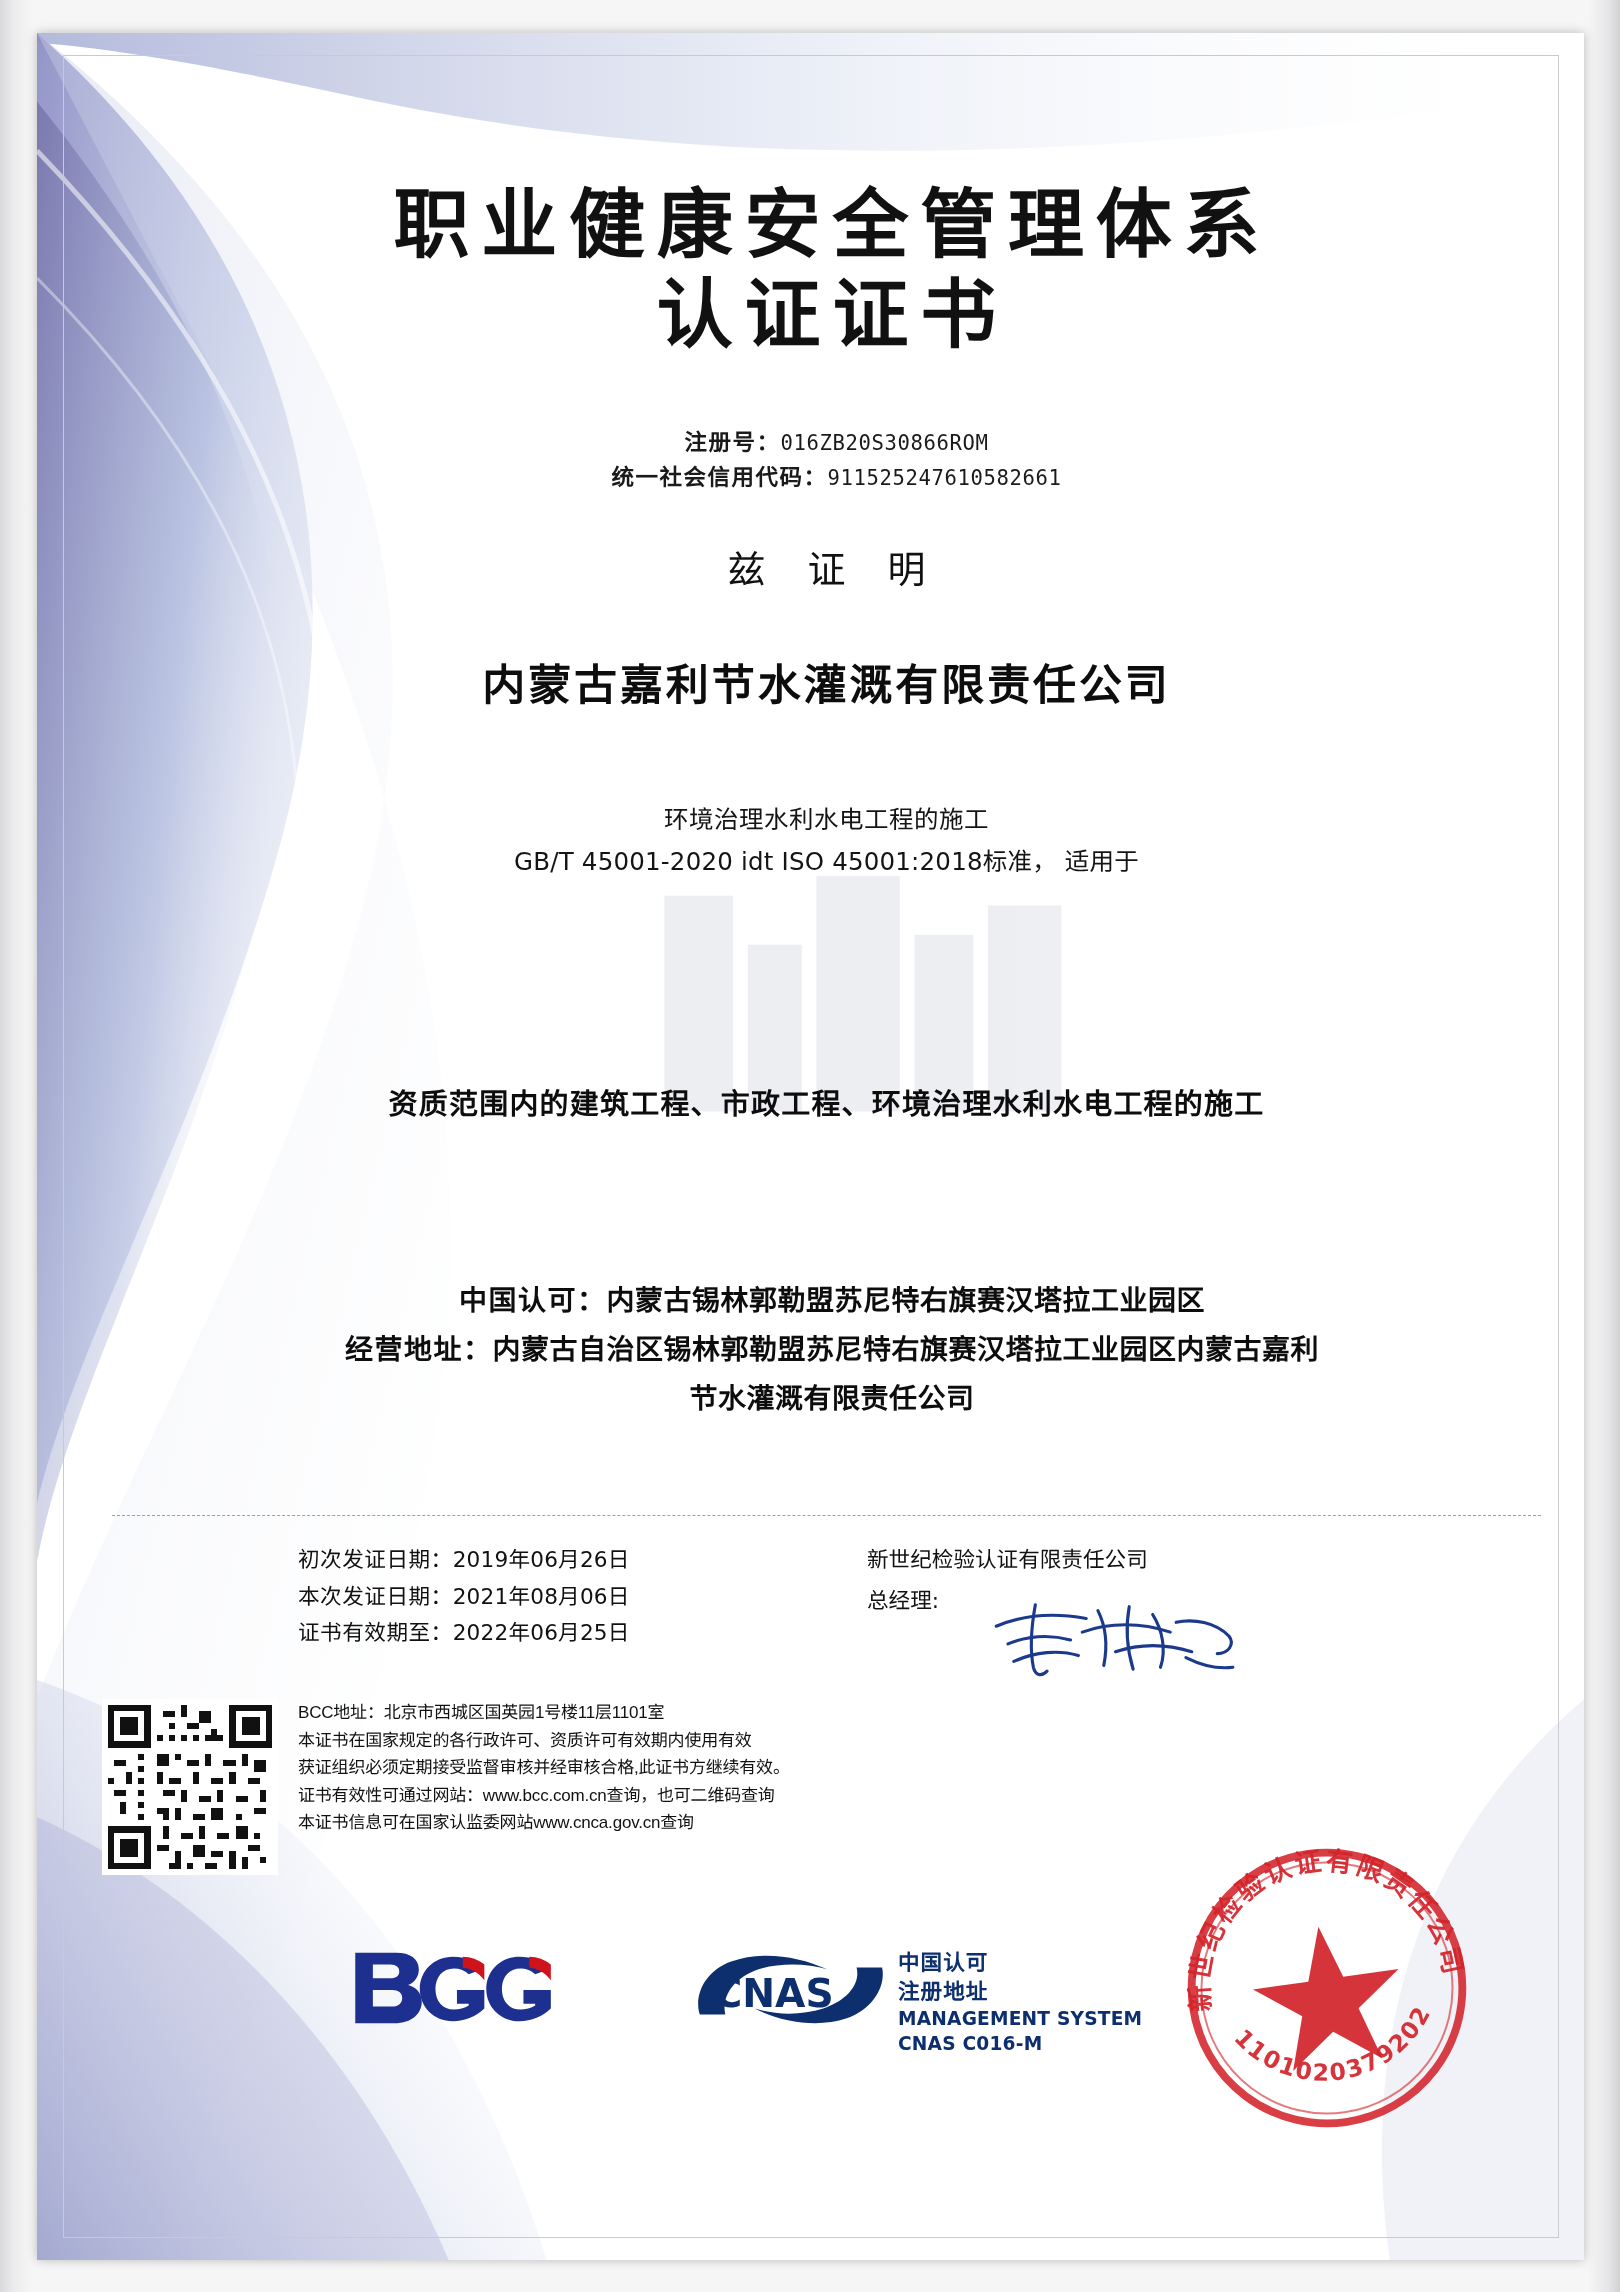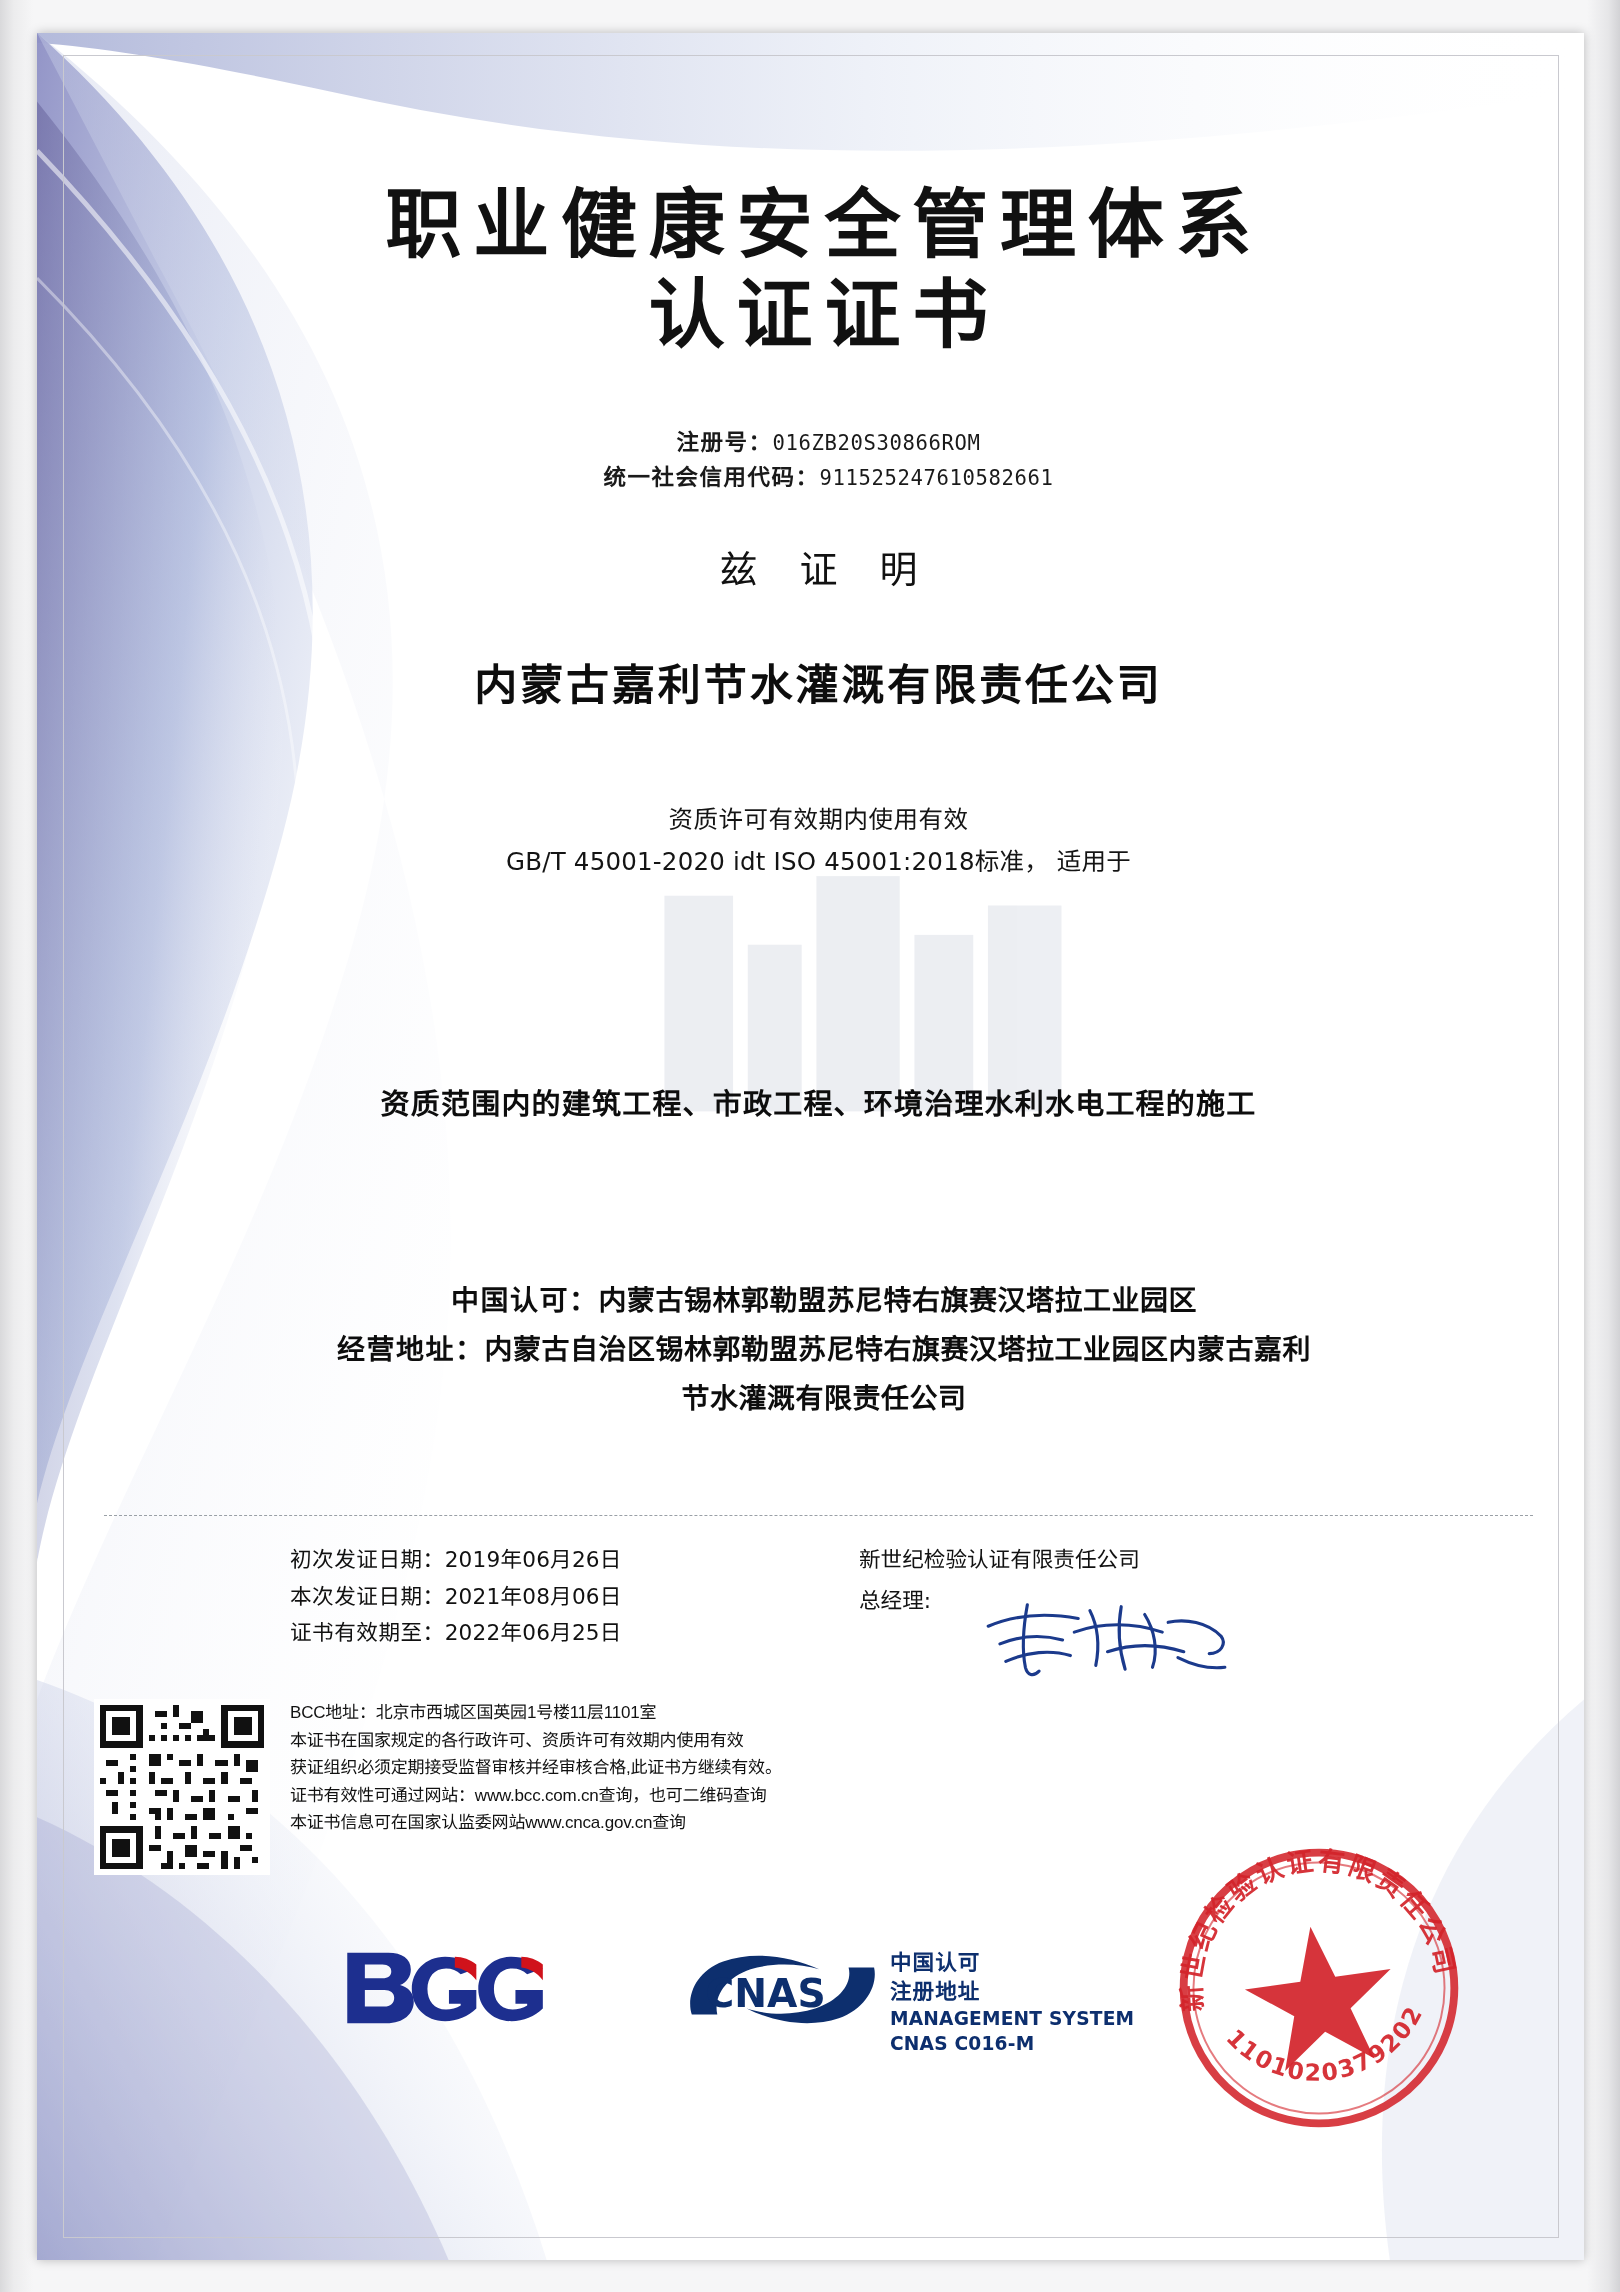--- a/index.html
+++ b/index.html
@@ -55,21 +55,21 @@
     left: 25.5px;
     top: 21.6px;
     right: 25.5px;
     bottom: 21.6px;
     border: 1px solid #c9c9cf;
   }
 
   
   .content {
     position: absolute;
-    left: 8px;
+    left: 16px;
     top: 0;
     width: 1547px;
     height: 1565px;
   }
 
   
   .title-block {
     position: absolute;
     top: 147px;
     left: 0;
@@ -384,21 +384,21 @@
         <div class="reg-line">
           <b>统一社会信用代码：</b><span class="reg-value">911525247610582661</span>
         </div>
       </div>
 
       <div class="hereby">兹 证 明</div>
 
       <div class="company">内蒙古嘉利节水灌溉有限责任公司</div>
 
       <div class="standard">
-        <div class="s1">资质许可有效期内使用有效</div>
+        <div class="s1">环境治理水利水电工程的施工</div>
         <div class="s2">GB/T 45001-2020 idt ISO 45001:2018标准， 适用于</div>
       </div>
 
       <div class="scope">资质范围内的建筑工程、市政工程、环境治理水利水电工程的施工</div>
 
       <div class="addresses">
         <div class="addr-row">
           <span class="addr-label">中国认可：</span><span>内蒙古锡林郭勒盟苏尼特右旗赛汉塔拉工业园区</span>
         </div>
         <div class="addr-row">

